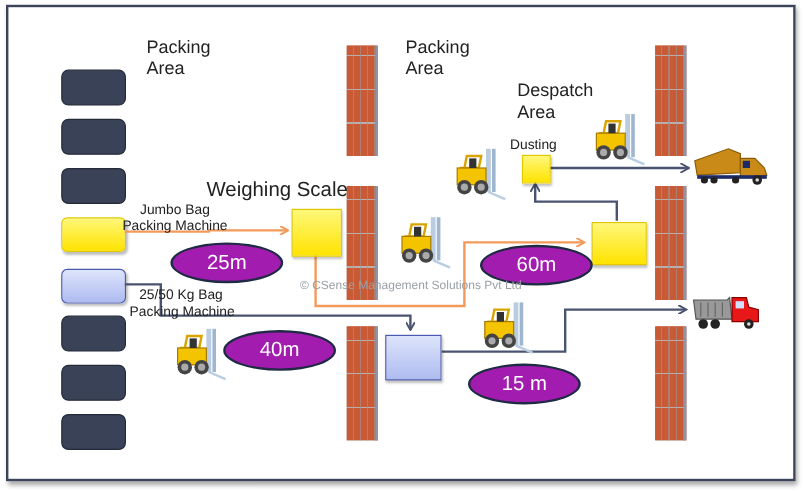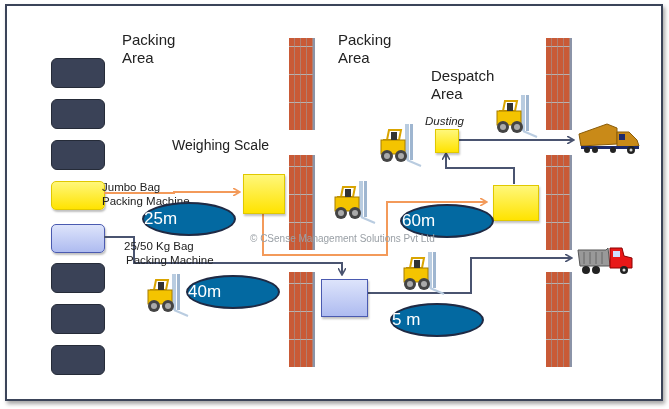--- a/index.html
+++ b/index.html
@@ -7,21 +7,21 @@
   .frame{position:absolute;left:5px;top:4px;width:654px;height:393px;border:2px solid #3b4459;box-shadow:2px 3px 4px rgba(0,0,0,0.35);background:#fff;}
   .label{position:absolute;color:#222;font-size:15px;line-height:18px;}
   .small{position:absolute;color:#222;font-size:11.5px;line-height:14px;}
   .machine{position:absolute;width:52px;height:28px;border-radius:6px;background:#3a4257;border:1px solid #252b38;}
   .yellow{position:absolute;background:linear-gradient(#fff77a,#ffe300);border:1px solid #e0c800;box-shadow:1px 2px 2px rgba(0,0,0,0.25);}
   .blue{position:absolute;background:linear-gradient(#dde4fb,#aebbf0);border:1px solid #4a5ab0;box-shadow:1px 2px 2px rgba(0,0,0,0.25);}
   .wall{position:absolute;width:24px;background:
       repeating-linear-gradient(0deg,#c95a36 0,#c95a36 27px,#b9b0ad 27px,#b9b0ad 28px),
       #c95a36;border-right:2px solid #8b94a8;}
   .wall::before{content:"";position:absolute;inset:0;background:repeating-linear-gradient(90deg,transparent 0,transparent 5px,rgba(160,150,150,0.6) 5px,rgba(160,150,150,0.6) 6px);}
-  .ellipse{position:absolute;width:90px;height:30px;border-radius:50%;background:#0369a1;border:2px solid #1f2a44;color:#fff;font-size:17px;text-align:left;line-height:30px;}
+  .ellipse{position:absolute;width:90px;height:30px;border-radius:50%;background:#a21caf;border:2px solid #1f2a44;color:#fff;font-size:17px;text-align:center;line-height:30px;}
   .watermark{position:absolute;color:#9aa0a6;font-size:10px;}
   svg.lines{position:absolute;left:0;top:0;}
   .icon{position:absolute;}
 </style>
 </head>
 <body>
 
 <div class="frame"></div>
 
 <div class="label" style="left:122px;top:31px;">
@@ -71,44 +71,44 @@
 
   <polyline points="514,184 514,168 446,168 446,153" fill="none" stroke="#4a5470" stroke-width="2" marker-end="url(#aBl)"></polyline>
 
   <polyline points="458,140 574,140" fill="none" stroke="#4a5470" stroke-width="2" marker-end="url(#aBl)"></polyline>
 
   <polyline points="104,237 134,237 134,263 342,263 342,275" fill="none" stroke="#4a5470" stroke-width="2" marker-end="url(#aBl)"></polyline>
 
   <polyline points="368,293 471,293 471,258 572,258" fill="none" stroke="#4a5470" stroke-width="2" marker-end="url(#aBl)"></polyline>
 </svg>
 
-<div class="small" style="left:172px;top:138px;font-size:14px;">Weighing Scale</div>
+<div class="small" style="left:172px;top:151px;font-size:17px;">Weighing Scale</div>
 <div class="yellow" style="left:243px;top:174px;width:40px;height:38px;"></div>
 
-<div class="small" style="left:102px;top:180px;">
+<div class="small" style="left:102px;top:168px;text-align:center;">
   <div>Jumbo Bag</div>
   <div>Packing Machine</div>
 </div>
 
-<div class="small" style="left:124px;top:239px;">
+<div class="small" style="left:106px;top:239px;text-align:center;">
   <div>25/50 Kg Bag</div>
   <div style="padding-left:2px;">Packing Machine</div>
 </div>
 
-<div class="small" style="left:425px;top:114px;font-style:italic;">Dusting</div>
+<div class="small" style="left:425px;top:114px;">Dusting</div>
 <div class="yellow" style="left:435px;top:129px;width:22px;height:22px;"></div>
 
 <div class="yellow" style="left:493px;top:185px;width:44px;height:34px;"></div>
 
 <div class="blue" style="left:321px;top:279px;width:45px;height:36px;"></div>
 
 <div class="ellipse" style="left:142px;top:202px;">25m</div>
 <div class="ellipse" style="left:400px;top:204px;">60m</div>
 <div class="ellipse" style="left:186px;top:275px;">40m</div>
-<div class="ellipse" style="left:390px;top:303px;">5 m</div>
+<div class="ellipse" style="left:390px;top:303px;">15 m</div>
 
 <div class="watermark" style="left:215px;top:233px;margin-left:35px;">© CSense Management Solutions Pvt Ltd</div>
 
 <svg class="icon" style="left:379px;top:122px;" width="44" height="46" viewBox="0 0 44 46">
   <rect x="26" y="2" width="4" height="36" fill="#b9cce0"></rect>
     <rect x="31" y="2" width="3" height="36" fill="#9fb6d0"></rect>
   <path d="M4 18 L20 18 L22 8 L10 8 L8 18 Z" fill="none" stroke="#d9a400" stroke-width="2"></path>
   <rect x="2" y="18" width="24" height="14" fill="#f4c400" stroke="#a67c00"></rect>
   <rect x="12" y="10" width="6" height="8" fill="#333"></rect>
   <circle cx="8" cy="34" r="6" fill="#444"></circle>

